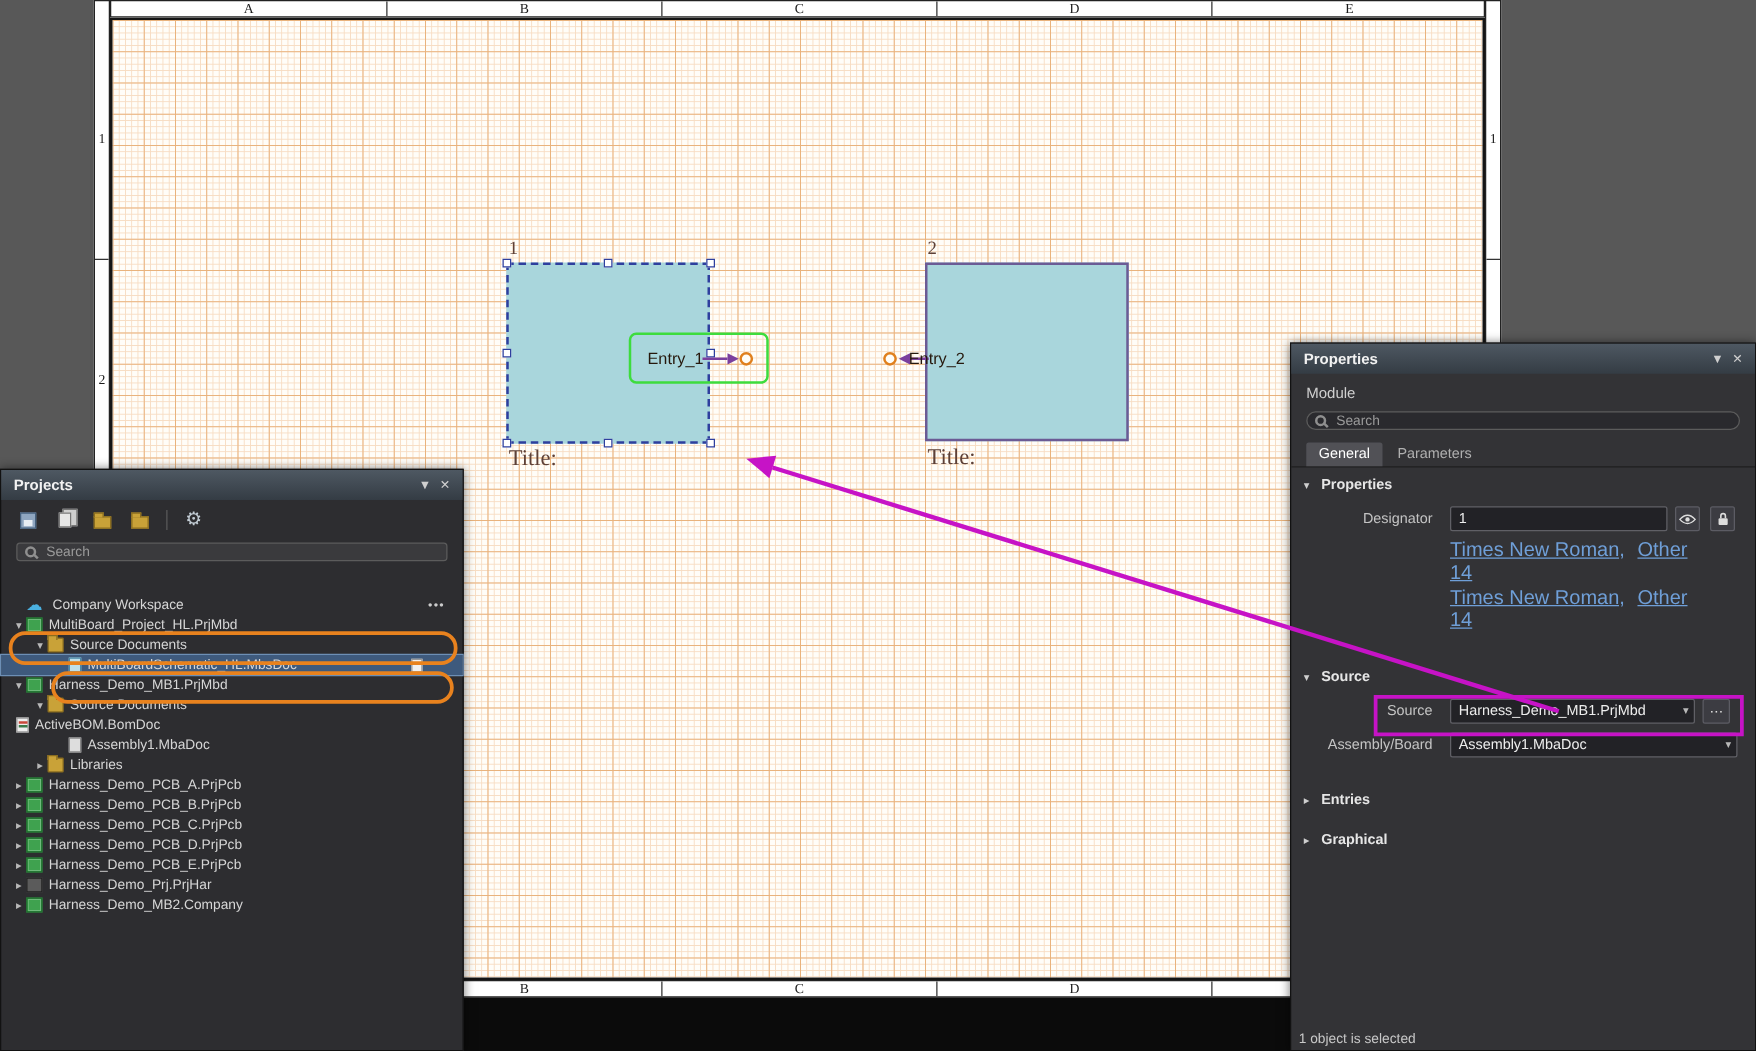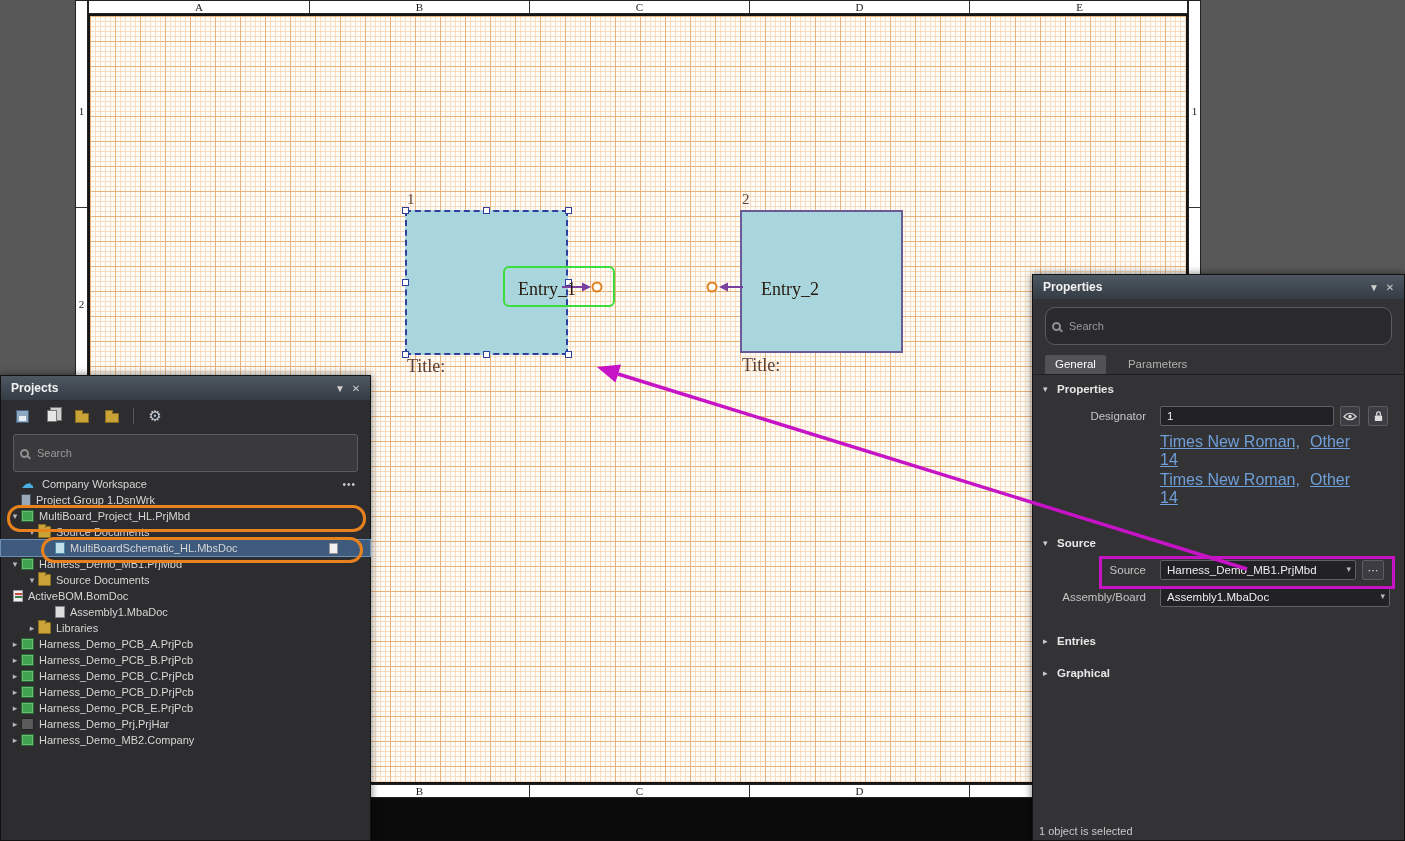--- a/index.html
+++ b/index.html
@@ -30,33 +30,33 @@
       linear-gradient(to bottom, #f7dcc2 1px, transparent 1px);
     background-size: 25px 25px, 25px 25px, 5px 5px, 5px 5px;
   }
 
   .module { position:absolute; background:#a9d6dc; }
   #module-1 { left:330px; top:210px; width:163px; height:145px; border:2px dashed #2e3f9e; }
   #module-2 { left:665px; top:210px; width:163px; height:143px; border:2px solid #6b5b95; }
   .handle { position:absolute; width:7px; height:7px; background:#fff; border:1px solid #2e3f9e; z-index:6; }
   .mod-num   { position:absolute; font-family:"Liberation Serif", serif; font-size:15px; color:#5d4037; z-index:5; }
   .mod-title { position:absolute; font-family:"Liberation Serif", serif; font-size:18px; color:#5d4037; z-index:5; }
-  .entry-label { position:absolute; font-family:Liberation Serif, serif; font-size:18px; color:#26180c; z-index:9; }
+  .entry-label { position:absolute; font-family:Liberation Sans, sans-serif; font-size:13px; color:#26180c; z-index:9; }
   #canvas-overlay { position:absolute; left:0; top:0; z-index:7; pointer-events:none; }
   #green-highlight { position:absolute; left:428px; top:266px; width:112px; height:41px;
     border:2px solid #3ddc3d; border-radius:6px; z-index:8; pointer-events:none; }
   #bottom-strip { position:absolute; left:75px; top:798px; width:957px; height:43px; background:#0b0b0b; }
 
   
   .panel { position:absolute; background:#2d2d30; border:1px solid #121212; box-shadow:0 0 8px rgba(0,0,0,.55); }
   .panel-header { height:24px; background:linear-gradient(#4e5862,#343c44); display:flex; align-items:center;
     padding:0 6px 0 10px; color:#f2f2f2; font-size:12px; font-weight:bold; }
   .panel-header .spacer { flex:1; }
   .hicon { color:#cfcfcf; font-size:10px; width:16px; text-align:center; font-weight:normal; }
-  .searchbox { height:38px; background:#3a3a3d; border:1px solid #5c5c5c; border-radius:3px;
+  .searchbox { height:15px; background:#3a3a3d; border:1px solid #5c5c5c; border-radius:3px;
     display:flex; align-items:center; padding:0 6px; }
   .searchbox input { flex:1; background:transparent; border:none; outline:none; color:#ddd; font-size:11px;
     font-family:"Liberation Sans", sans-serif; }
   .searchbox input::placeholder { color:#9a9a9a; }
   .mag { width:9px; height:9px; border:2px solid #8f8f8f; border-radius:50%; position:relative; margin-right:6px; flex:none; }
   .mag::after { content:''; position:absolute; width:5px; height:2px; background:#8f8f8f;
     transform:rotate(45deg); right:-4px; bottom:-2px; }
 
   
   #projects { left:0; top:375px; width:371px; height:466px; z-index:20; }
@@ -90,21 +90,21 @@
   .ic-doc-bom { width:10px; height:12px; background:#eeeeee; border:1px solid #999; }
   .ic-doc-bom::after { content:''; position:absolute; left:1px; top:2px; width:7px; height:2px; background:#c9483a; box-shadow:0 3px 0 #3a7a4a; }
   .ic-doc-mba { width:10px; height:12px; background:#dddddd; border:1px solid #888; }
   .badge-doc { width:9px; height:11px; background:#f0f0f0; border:1px solid #999; margin-left:auto; margin-right:32px; flex:none; }
   .row-more { margin-left:auto; margin-right:14px; color:#cccccc; font-size:10px; letter-spacing:1px; }
 
   
   #properties { left:1032px; top:274px; width:373px; height:567px; background:#333336; z-index:20; }
   #object-type { padding:8px 0 0 12px; color:#d0d0d0; font-size:12px; }
   #properties-search { margin:8px 12px 0 12px; border-radius:10px; background:#2a2a2e; }
-  .tabs { display:flex; gap:12px; padding:10px 0 0 12px; border-bottom:1px solid #1f1f1f; }
+  .tabs { display:flex; gap:2px; padding:10px 0 0 12px; border-bottom:1px solid #1f1f1f; }
   .tab { padding:3px 10px 4px 10px; font-size:11.5px; color:#b0b0b0; border-radius:2px 2px 0 0; }
   .tab.active { background:#515156; color:#fff; }
   .sec-head { display:flex; align-items:center; gap:6px; padding:8px 0 4px 10px;
     color:#e6e6e6; font-size:11.5px; font-weight:bold; }
   .sec-tri { color:#cfcfcf; font-size:9px; font-weight:normal; width:8px; }
   .prow { display:flex; align-items:center; margin:7px 0; }
   .plabel { width:113px; text-align:right; margin-right:14px; color:#c4c4c4; font-size:11.5px; flex:none; }
   .pinput { width:174px; height:20px; background:#222226; border:1px solid #606066; border-radius:2px;
     color:#ededed; font-size:11.5px; padding:0 6px; font-family:"Liberation Sans", sans-serif; outline:none; }
   .sq-btn { width:20px; height:20px; margin-left:6px; background:#3c3c42; border:1px solid #5c5c64;
@@ -172,21 +172,21 @@
   <span class="handle" style="left:490px; top:207px;"></span>
   <span class="handle" style="left:327px; top:279px;"></span>
   <span class="handle" style="left:490px; top:279px;"></span>
   <span class="handle" style="left:327px; top:351px;"></span>
   <span class="handle" style="left:408px; top:351px;"></span>
   <span class="handle" style="left:490px; top:351px;"></span>
 
   <div class="module" id="module-2"></div>
   <span class="mod-num" style="left:667px; top:191px;">2</span>
   <span class="mod-title" style="left:667px; top:355px;">Title:</span>
-  <span class="entry-label" style="left:686px; top:279px;">Entry_2</span>
+  <span class="entry-label" style="left:652px; top:279px;">Entry_2</span>
 
   <svg id="canvas-overlay" width="1126" height="798">
     <line x1="487" y1="287" x2="507" y2="287" stroke="#7b3f9e" stroke-width="2"></line>
     <polygon points="516,287 507,282.5 507,291.5" fill="#7b3f9e"></polygon>
     <circle cx="522" cy="287" r="4.5" fill="#fffdf8" stroke="#e0801e" stroke-width="2"></circle>
     <line x1="668" y1="287" x2="650" y2="287" stroke="#7b3f9e" stroke-width="2"></line>
     <polygon points="644,287 653,282.5 653,291.5" fill="#7b3f9e"></polygon>
     <circle cx="637" cy="287" r="4.5" fill="#fffdf8" stroke="#e0801e" stroke-width="2"></circle>
   </svg>
 
@@ -225,25 +225,20 @@
     <input type="text" placeholder="Search" style="">
   </div>
   <div id="projects-tree">
       <div class="trow" style="padding-left: 8px;">
         <span class="expander"></span>
         <span class="ic ic-cloud">☁</span>
         <span class="tlabel">Company Workspace</span>
         <span class="row-more">•••</span>
       </div>
       <div class="trow" style="padding-left: 8px;">
-        <span class="expander"></span>
-        <span class="ic ic-workspace-doc"></span>
-        <span class="tlabel">Project Group 1.DsnWrk</span>
-      </div>
-      <div class="trow" style="padding-left: 8px;">
         <span class="expander">▾</span>
         <span class="ic ic-project-mbd"></span>
         <span class="tlabel">MultiBoard_Project_HL.PrjMbd</span>
       </div>
       <div class="trow" style="padding-left: 25px;">
         <span class="expander">▾</span>
         <span class="ic ic-folder"></span>
         <span class="tlabel">Source Documents</span>
       </div>
       <div class="trow selected" style="padding-left: 42px;">
@@ -315,20 +310,21 @@
     </div>
 </div>
 
 <div class="panel" id="properties">
   <div class="panel-header">
     <span>Properties</span>
     <span class="spacer"></span>
     <span class="hicon">▼</span>
     <span class="hicon">✕</span>
   </div>
+  <div id="object-type">Module</div>
   <div class="searchbox" id="properties-search">
     <span class="mag"></span>
     <input type="text" placeholder="Search" style="">
   </div>
   <div class="tabs">
     <span class="tab active">General</span>
     <span class="tab">Parameters</span>
   </div>
 
   <div class="sec-head">

